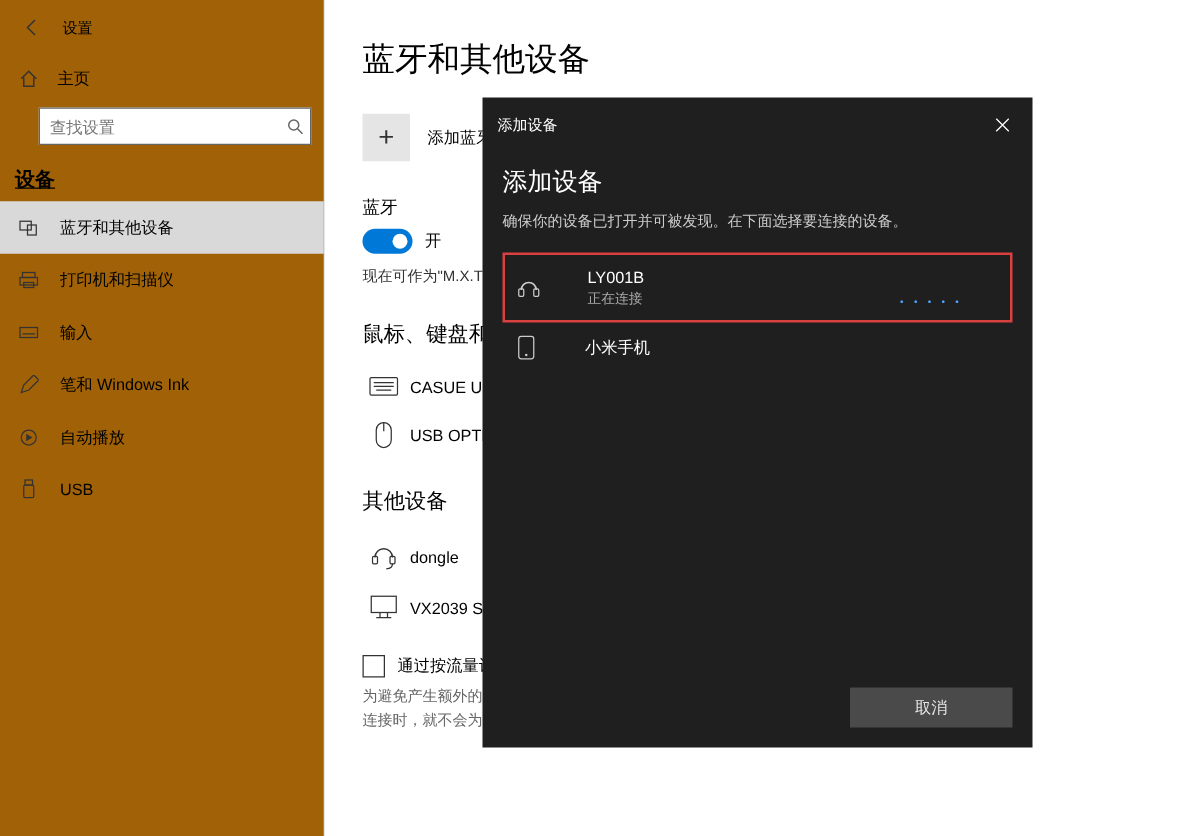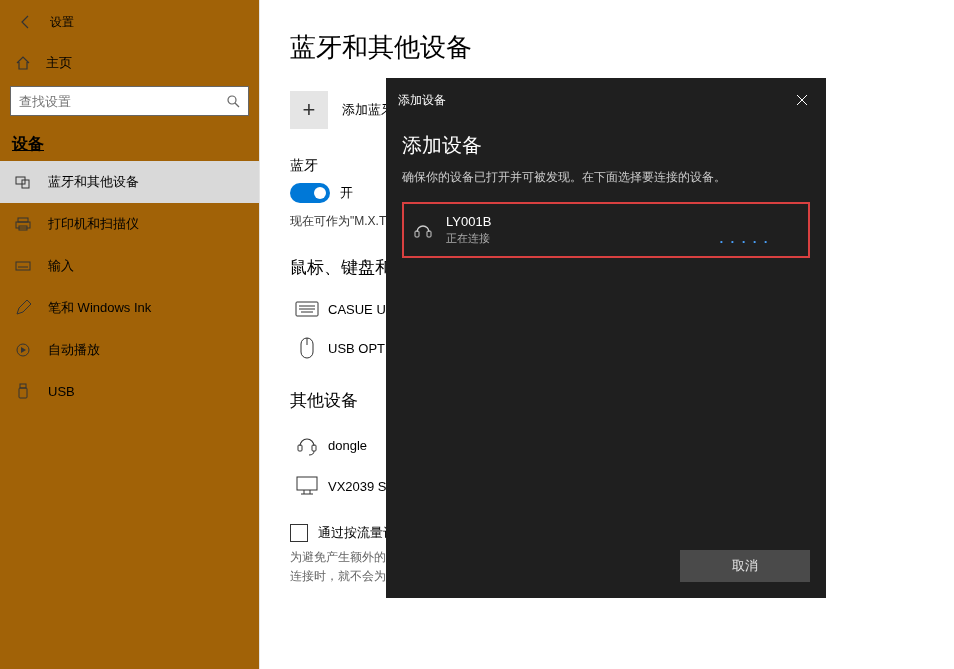--- a/index.html
+++ b/index.html
@@ -8,21 +8,21 @@
 .app { display: flex; height: 100%; }
 
 
 .sidebar { width: 260px; background: #a16207; display: flex; flex-direction: column; position: relative; border-right: 1px solid #e5e5e5; }
 .sidebar-header { display: flex; align-items: center; height: 44px; padding-left: 8px; }
 .back-btn { width: 36px; height: 36px; display: flex; align-items: center; justify-content: center; cursor: pointer; }
 .sidebar-title { font-size: 12px; margin-left: 6px; }
 .home-row { display: flex; align-items: center; padding: 10px 14px; cursor: pointer; }
 .home-row .icon { width: 18px; display: flex; justify-content: center; }
 .home-row .label { font-size: 13px; margin-left: 14px; }
-.search-wrap { padding: 4px 10px 10px 10px; }
+.search-wrap { padding: 4px 10px 10px 10px; margin-left: 21px; }
 .search-box { display: flex; align-items: center; border: 1px solid #666; background: #fff; height: 30px; }
 .search-input { flex: 1; border: none; outline: none; padding: 0 8px; font-size: 13px; background: transparent; }
 .search-btn { width: 30px; display: flex; align-items: center; justify-content: center; cursor: pointer; }
 .section-label { font-size: 16px; font-weight: 600; padding: 8px 12px 6px; text-decoration: underline; }
 .nav-item { display: flex; align-items: center; padding: 12px 14px; cursor: pointer; font-size: 13px; }
 .nav-item.active { background: #d9d9d9; }
 .nav-item .icon { width: 18px; display: flex; justify-content: center; color: #333; }
 .nav-item .label { margin-left: 16px; }
 
 
@@ -45,21 +45,21 @@
 .help-text { font-size: 12px; color: #666; margin-top: 6px; line-height: 1.6; max-width: 440px; }
 
 
 .modal { position: absolute; left: 386px; top: 78px; width: 440px; height: 520px; background: #1f1f1f; color: #fff; z-index: 10; display: flex; flex-direction: column; }
 .modal-header { display: flex; align-items: center; justify-content: space-between; padding: 10px 12px; }
 .modal-header-title { font-size: 12px; }
 .modal-close { width: 24px; height: 24px; display: flex; align-items: center; justify-content: center; cursor: pointer; }
 .modal-body { padding: 10px 16px 0; flex: 1; }
 .modal-title { font-size: 20px; font-weight: 400; margin-bottom: 10px; }
 .modal-subtitle { font-size: 12px; color: #ccc; margin-bottom: 16px; }
-.device-option { display: flex; align-items: center; padding: 10px 8px; cursor: pointer; }
+.device-option { display: flex; align-items: center; padding: 10px 8px; cursor: pointer; gap: 24px; }
 .device-option.highlighted { border: 2px solid #d94040; }
 .device-option .dicon2 { width: 22px; display: flex; justify-content: center; color: #ccc; }
 .device-info { margin-left: 12px; flex: 1; }
 .device-name { font-size: 13px; }
 .device-status { font-size: 11px; color: #aaa; margin-top: 2px; }
 .dots-loader { color: #4aa3ff; letter-spacing: 3px; font-size: 8px; margin-left: auto; padding-right: 30px; align-self: flex-end; }
 .modal-footer { padding: 12px 16px 16px; display: flex; justify-content: flex-end; }
 .cancel-btn { width: 130px; height: 32px; background: #4a4a4a; color: #e5e5e5; border: none; font-size: 13px; cursor: pointer; }
 
 svg { display: block; }
@@ -249,17 +249,28 @@
             <rect x="13" y="10" width="4" height="6" rx="1" stroke="#ccc" fill="none"></rect>
           </svg>
       </span>
       <div class="device-info">
         <div class="device-name">LY001B</div>
         <div class="device-status">正在连接</div>
       </div>
       <div class="dots-loader">• • • • •</div>
     </div>
 
+    <div class="device-option">
+      <span class="dicon2">
+        <svg width="14" height="20" viewBox="0 0 14 20">
+            <rect x="1" y="1" width="12" height="18" rx="2" stroke="#ccc" fill="none"></rect>
+            <circle cx="7" cy="16" r="1" fill="#ccc"></circle>
+          </svg>
+      </span>
+      <div class="device-info">
+        <div class="device-name">小米手机</div>
+      </div>
+    </div>
   </div>
   <div class="modal-footer">
     <button class="cancel-btn">取消</button>
   </div>
 </div>
 
 </body></html>

